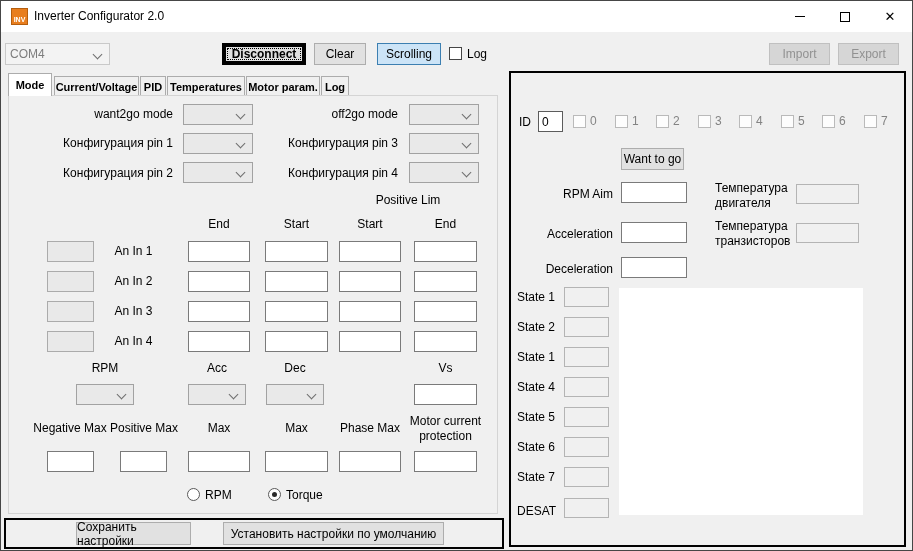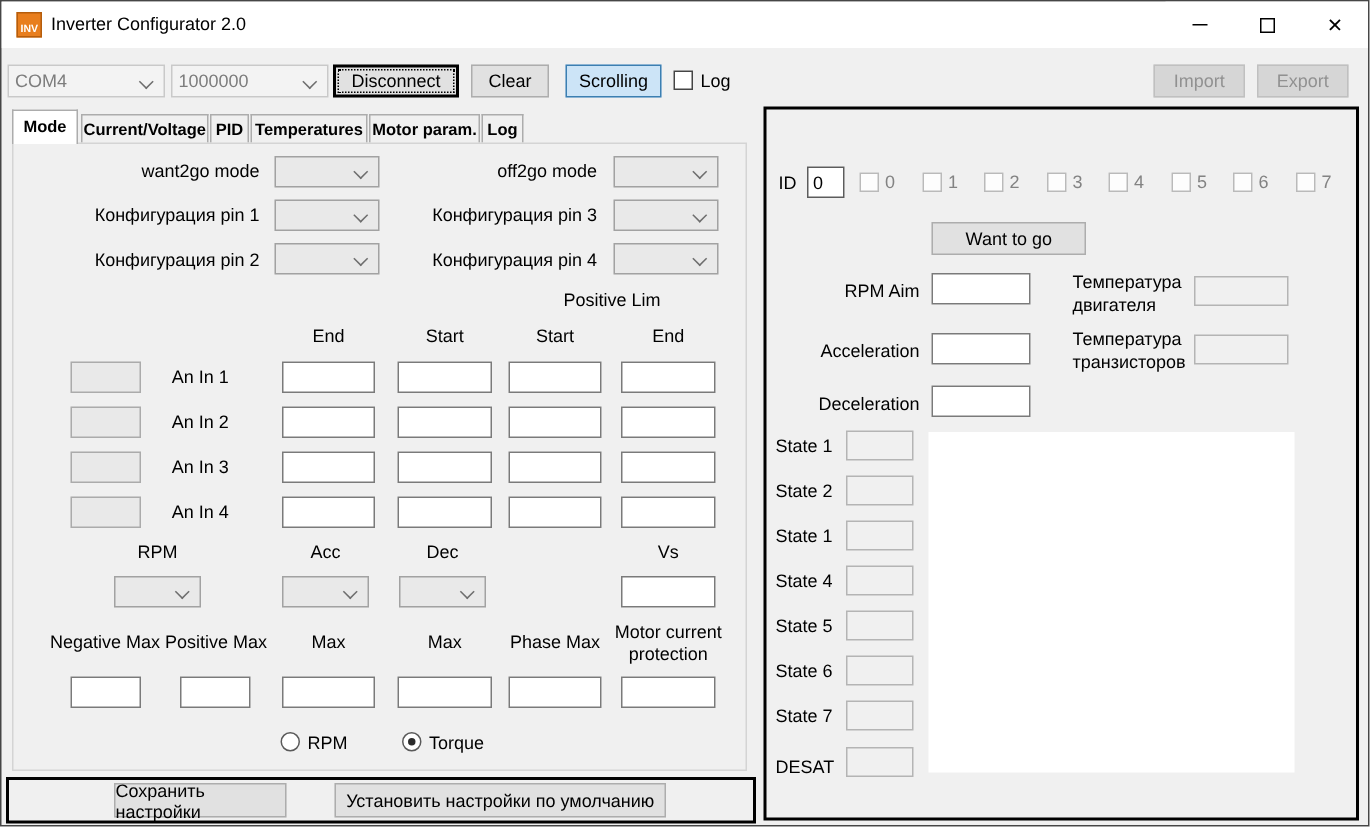--- a/index.html
+++ b/index.html
@@ -18,21 +18,21 @@
   .win-btn { position:absolute; top:0; height:31px; width:45px; display:flex; align-items:center; justify-content:center; background:#fff; cursor:default; }
   .min-bar { width:10px; height:1px; background:#000; }
   .max-box { width:10px; height:10px; border:1px solid #000; }
   .close-glyph { font-size:13px; }
 
   
   .combo { position:absolute; height:22px; border:1px solid #c9c9c9; background:#f3f3f3; display:flex; align-items:center; padding-left:4px; color:#7d7d7d; }
   .combo .chev { position:absolute; right:8px; top:7px; }
   .chev { display:inline-block; width:7px; height:7px; border-right:1px solid #6e6e6e; border-bottom:1px solid #6e6e6e; transform:rotate(45deg); }
   .btn { position:absolute; height:22px; background:#e1e1e1; border:1px solid #adadad; display:flex; align-items:center; justify-content:center; font-size:12px; }
-  .btn-focused { border:2px solid #000000; }
+  .btn-focused { border:4px solid #000000;font-weight:bold; }
   .btn-focused::after { content:""; position:absolute; inset:1px; border:1px dotted #000; }
   .btn-toggled { background:#cce4f7; border:1px solid #3c7fb1; }
   .btn-disabled { background:#d6d6d6; border:1px solid #c0c0c0; color:#919191; }
   .cb { position:absolute; width:13px; height:13px; background:#fff; border:1px solid #454545; }
   .cb-dis { border:1px solid #bababa; background:#fdfdfd; }
 
   
   .tab { position:absolute; top:75px; height:20px; background:#f0f0f0; border:1px solid #acacac; border-bottom:none; display:flex; align-items:center; justify-content:center; font-size:11px;font-weight:bold; }
   .tab-active { top:72px; height:23px; background:#fff; z-index:3; }
   .tab-page { position:absolute; left:7px; top:94px; width:490px; height:419px; background:#f0f0f0; border:1px solid #d4d4d4; }
@@ -66,24 +66,20 @@
     <div class="win-btn" style="left:821px">
         <span class="max-box"></span>
       </div>
     <div class="win-btn" style="left:866px;width:46px">
         <span class="close-glyph">✕</span>
       </div>
   </div>
 
   <div class="combo" style="left:4px;top:42px;width:105px">
     <span>COM4</span>
-    <span class="chev"></span>
-  </div>
-  <div class="combo" style="left:113px;top:42px;width:105px">
-    <span>1000000</span>
     <span class="chev"></span>
   </div>
   <div class="btn btn-focused" style="left:221px;top:42px;width:84px">Disconnect</div>
   <div class="btn" style="left:313px;top:42px;width:52px">Clear</div>
   <div class="btn btn-toggled" style="left:376px;top:42px;width:64px">Scrolling</div>
   <span class="cb" style="left:448px;top:46px"></span>
   <div class="lbl" style="left:466px;top:46px">Log</div>
   <div class="btn btn-disabled" style="left:768px;top:42px;width:61px">Import</div>
   <div class="btn btn-disabled" style="left:837px;top:42px;width:61px">Export</div>
 
@@ -208,21 +204,21 @@
     <div class="lbl gray" style="left:204px;top:41px">3</div>
     <span class="cb cb-dis" style="left:228px;top:42px"></span>
     <div class="lbl gray" style="left:245px;top:41px">4</div>
     <span class="cb cb-dis" style="left:270px;top:42px"></span>
     <div class="lbl gray" style="left:287px;top:41px">5</div>
     <span class="cb cb-dis" style="left:311px;top:42px"></span>
     <div class="lbl gray" style="left:328px;top:41px">6</div>
     <span class="cb cb-dis" style="left:353px;top:42px"></span>
     <div class="lbl gray" style="left:370px;top:41px">7</div>
 
-    <div class="btn" style="left:110px;top:75px;width:103px;height:22px">Want to go</div>
+    <div class="btn" style="left:110px;top:75px;width:63px;height:22px">Want to go</div>
 
     <div class="lbl lbl-r" style="left:0px;top:114px;width:102px">RPM Aim</div>
     <input class="tb" style="left: 110px; top: 109px; width: 66px;">
     <div class="lbl" style="left:204px;top:108px;width:85px;white-space:normal">Температура двигателя</div>
     <div class="ro2" style="left:285px;top:111px;width:63px;height:20px"></div>
 
     <div class="lbl lbl-r" style="left:0px;top:154px;width:102px">Acceleration</div>
     <input class="tb" style="left: 110px; top: 149px; width: 66px;">
     <div class="lbl" style="left:204px;top:146px;width:92px;white-space:normal">Температура транзисторов</div>
     <div class="ro2" style="left:285px;top:150px;width:63px;height:20px"></div>

